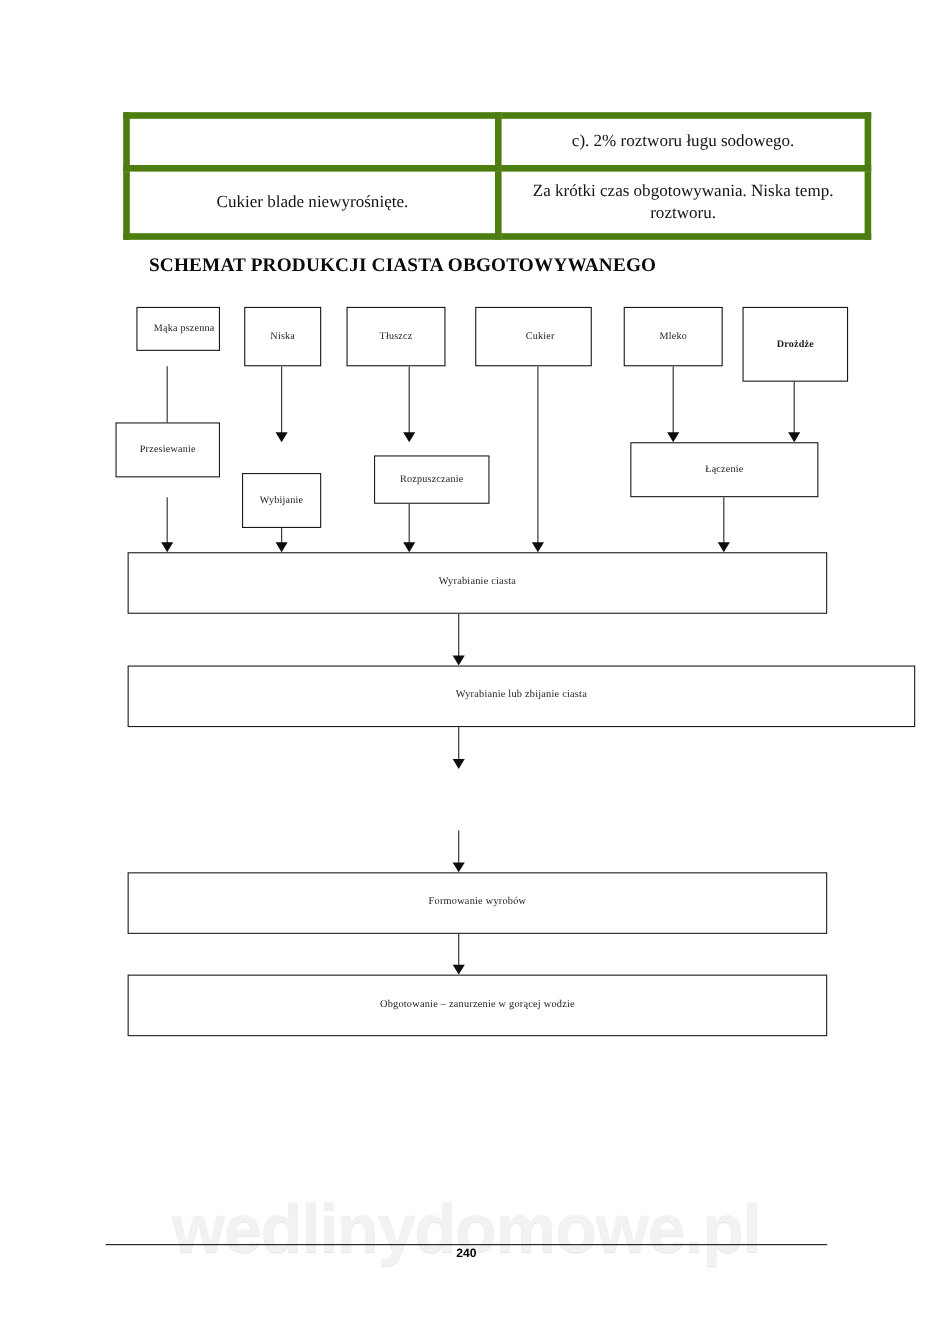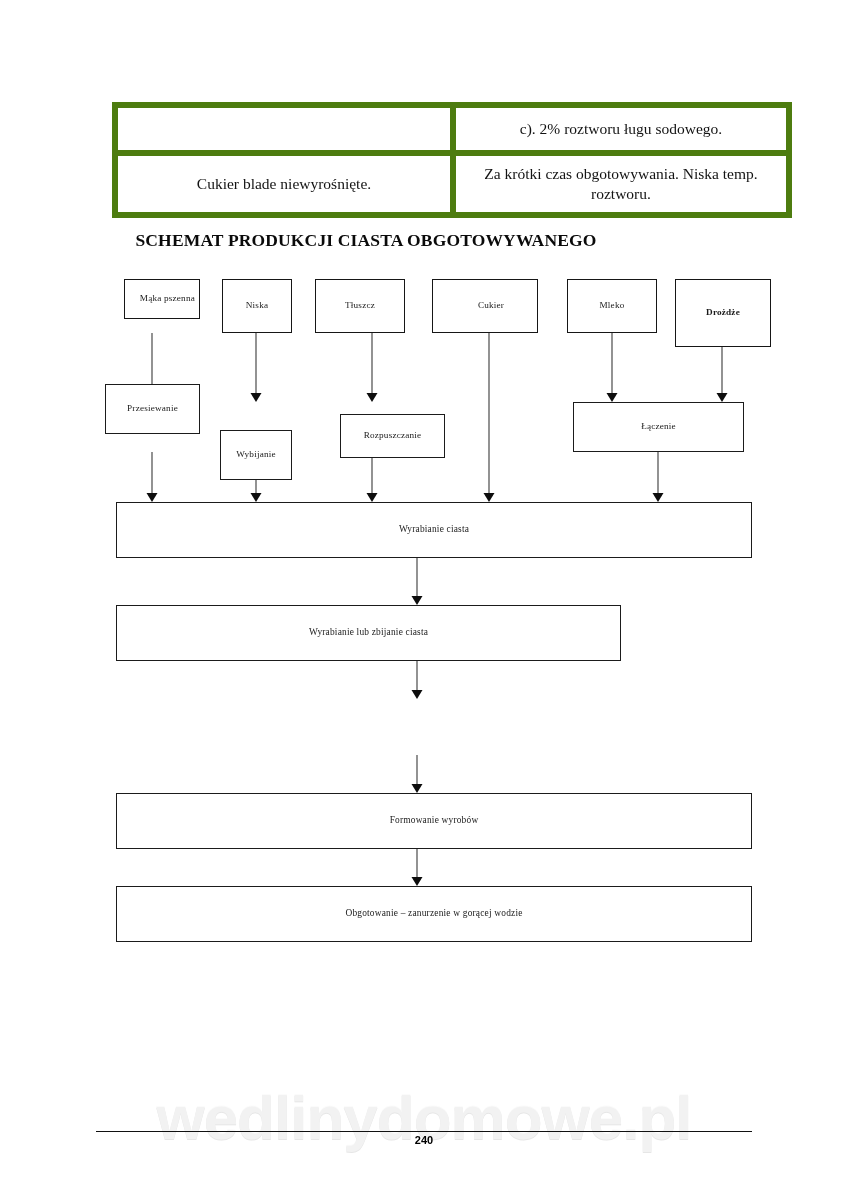--- a/index.html
+++ b/index.html
@@ -230,21 +230,21 @@
     </div>
     <div class="node operation" style="left: 320px; top: 414px; width: 105px; height: 44px; margin-left: 20px;">
       <span class="node-label">Rozpuszczanie</span>
     </div>
     <div class="node operation" style="left: 573px; top: 402px; width: 171px; height: 50px;">
       <span class="node-label">Łączenie</span>
     </div>
     <div class="node wide" style="left: 116px; top: 502px; width: 636px; height: 56px;">
       <span class="node-label">Wyrabianie ciasta</span>
     </div>
-    <div class="node wide" style="left: 116px; top: 605px; width: 505px; height: 56px;">
+    <div class="node wide" style="left: 116px; top: 605px; width: 716px; height: 56px;">
       <span class="node-label">Wyrabianie lub zbijanie ciasta</span>
     </div>
     <div class="node wide" style="left: 116px; top: 793px; width: 636px; height: 56px;">
       <span class="node-label">Formowanie wyrobów</span>
     </div>
     <div class="node wide" style="left: 116px; top: 886px; width: 636px; height: 56px;">
       <span class="node-label">Obgotowanie – zanurzenie w gorącej wodzie</span>
     </div>
   </div>
 

